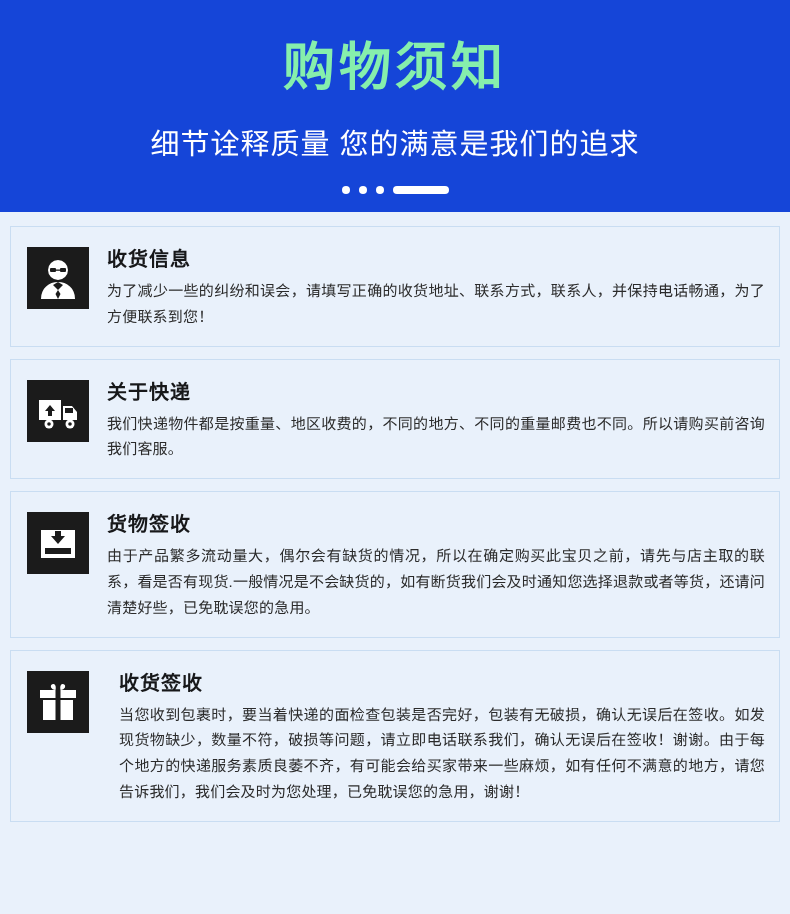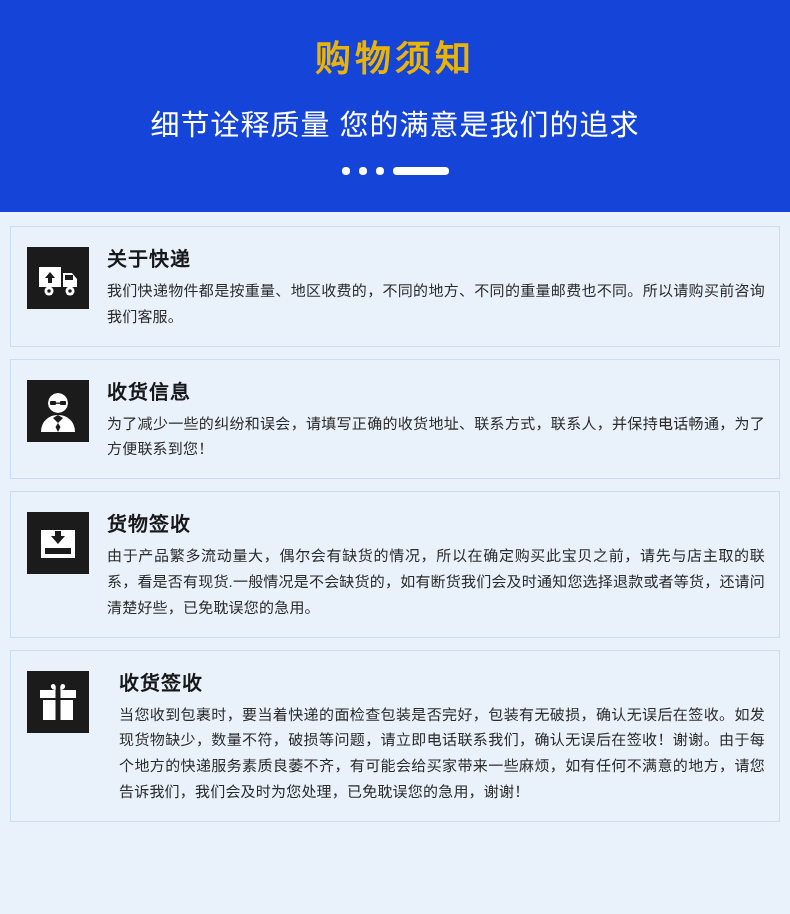--- a/index.html
+++ b/index.html
@@ -20,22 +20,22 @@
     height: 212px;
     width: 100%;
     box-sizing: border-box;
     display: flex;
     flex-direction: column;
     align-items: center;
     justify-content: flex-start;
     padding-top: 38px;
   }
   .banner-title {
-    color: #eab308;
-    font-size: 36px;
+    color: #86efac;
+    font-size: 52px;
     font-weight: bold;
     letter-spacing: 4px;
     line-height: 1.15;
     margin: 0;
   }
   .banner-subtitle {
     color: #ffffff;
     font-size: 29px;
     letter-spacing: 1px;
     margin-top: 22px;
@@ -127,20 +127,43 @@
   </div>
 </div>
 
 <div class="content">
 
   <div class="card">
     <span class="card-icon">
       <svg width="62" height="62" viewBox="0 0 62 62">
         <rect x="0" y="0" width="62" height="62" fill="#1b1b1b"></rect>
 
+        <circle cx="31" cy="23" r="10" fill="#ffffff"></circle>
+
+        <rect x="23" y="21" width="6" height="4" rx="1" fill="#1b1b1b"></rect>
+        <rect x="33" y="21" width="6" height="4" rx="1" fill="#1b1b1b"></rect>
+        <rect x="29" y="22.5" width="4" height="1.3" fill="#1b1b1b"></rect>
+
+        <path d="M14 52 C14 41 22 35 31 35 C40 35 48 41 48 52 Z" fill="#ffffff"></path>
+
+        <path d="M31 35 L26 38 L31 43 L36 38 Z" fill="#1b1b1b"></path>
+        <path d="M31 43 L28.5 47 L31 52 L33.5 47 Z" fill="#1b1b1b"></path>
+      </svg>
+    </span>
+    <div class="card-body">
+      <div class="card-title">收货信息</div>
+      <p class="card-text">为了减少一些的纠纷和误会，请填写正确的收货地址、联系方式，联系人，并保持电话畅通，为了方便联系到您！</p>
+    </div>
+  </div>
+
+  <div class="card">
+    <span class="card-icon">
+      <svg width="62" height="62" viewBox="0 0 62 62">
+        <rect x="0" y="0" width="62" height="62" fill="#1b1b1b"></rect>
+
         <rect x="12" y="20" width="22" height="20" fill="#ffffff"></rect>
 
         <path d="M23 25 L28 31 L25 31 L25 36 L21 36 L21 31 L18 31 Z" fill="#1b1b1b"></path>
 
         <path d="M36 26 L45 26 L50 32 L50 40 L36 40 Z" fill="#ffffff"></path>
         <rect x="38" y="28" width="8" height="5" fill="#1b1b1b"></rect>
 
         <circle cx="22" cy="44" r="4.5" fill="#ffffff"></circle>
         <circle cx="22" cy="44" r="1.8" fill="#1b1b1b"></circle>
         <circle cx="43" cy="44" r="4.5" fill="#ffffff"></circle>
@@ -151,43 +174,20 @@
       <div class="card-title">关于快递</div>
       <p class="card-text">我们快递物件都是按重量、地区收费的，不同的地方、不同的重量邮费也不同。所以请购买前咨询我们客服。</p>
     </div>
   </div>
 
   <div class="card">
     <span class="card-icon">
       <svg width="62" height="62" viewBox="0 0 62 62">
         <rect x="0" y="0" width="62" height="62" fill="#1b1b1b"></rect>
 
-        <circle cx="31" cy="23" r="10" fill="#ffffff"></circle>
-
-        <rect x="23" y="21" width="6" height="4" rx="1" fill="#1b1b1b"></rect>
-        <rect x="33" y="21" width="6" height="4" rx="1" fill="#1b1b1b"></rect>
-        <rect x="29" y="22.5" width="4" height="1.3" fill="#1b1b1b"></rect>
-
-        <path d="M14 52 C14 41 22 35 31 35 C40 35 48 41 48 52 Z" fill="#ffffff"></path>
-
-        <path d="M31 35 L26 38 L31 43 L36 38 Z" fill="#1b1b1b"></path>
-        <path d="M31 43 L28.5 47 L31 52 L33.5 47 Z" fill="#1b1b1b"></path>
-      </svg>
-    </span>
-    <div class="card-body">
-      <div class="card-title">收货信息</div>
-      <p class="card-text">为了减少一些的纠纷和误会，请填写正确的收货地址、联系方式，联系人，并保持电话畅通，为了方便联系到您！</p>
-    </div>
-  </div>
-
-  <div class="card">
-    <span class="card-icon">
-      <svg width="62" height="62" viewBox="0 0 62 62">
-        <rect x="0" y="0" width="62" height="62" fill="#1b1b1b"></rect>
-
         <rect x="14" y="18" width="34" height="28" fill="#ffffff"></rect>
 
         <rect x="18" y="36" width="26" height="6" fill="#1b1b1b"></rect>
 
         <path d="M31 32 L24 24 L28 24 L28 19 L34 19 L34 24 L38 24 Z" fill="#1b1b1b"></path>
       </svg>
     </span>
     <div class="card-body">
       <div class="card-title">货物签收</div>
       <p class="card-text">由于产品繁多流动量大，偶尔会有缺货的情况，所以在确定购买此宝贝之前，请先与店主取的联系，看是否有现货.一般情况是不会缺货的，如有断货我们会及时通知您选择退款或者等货，还请问清楚好些，已免耽误您的急用。</p>

